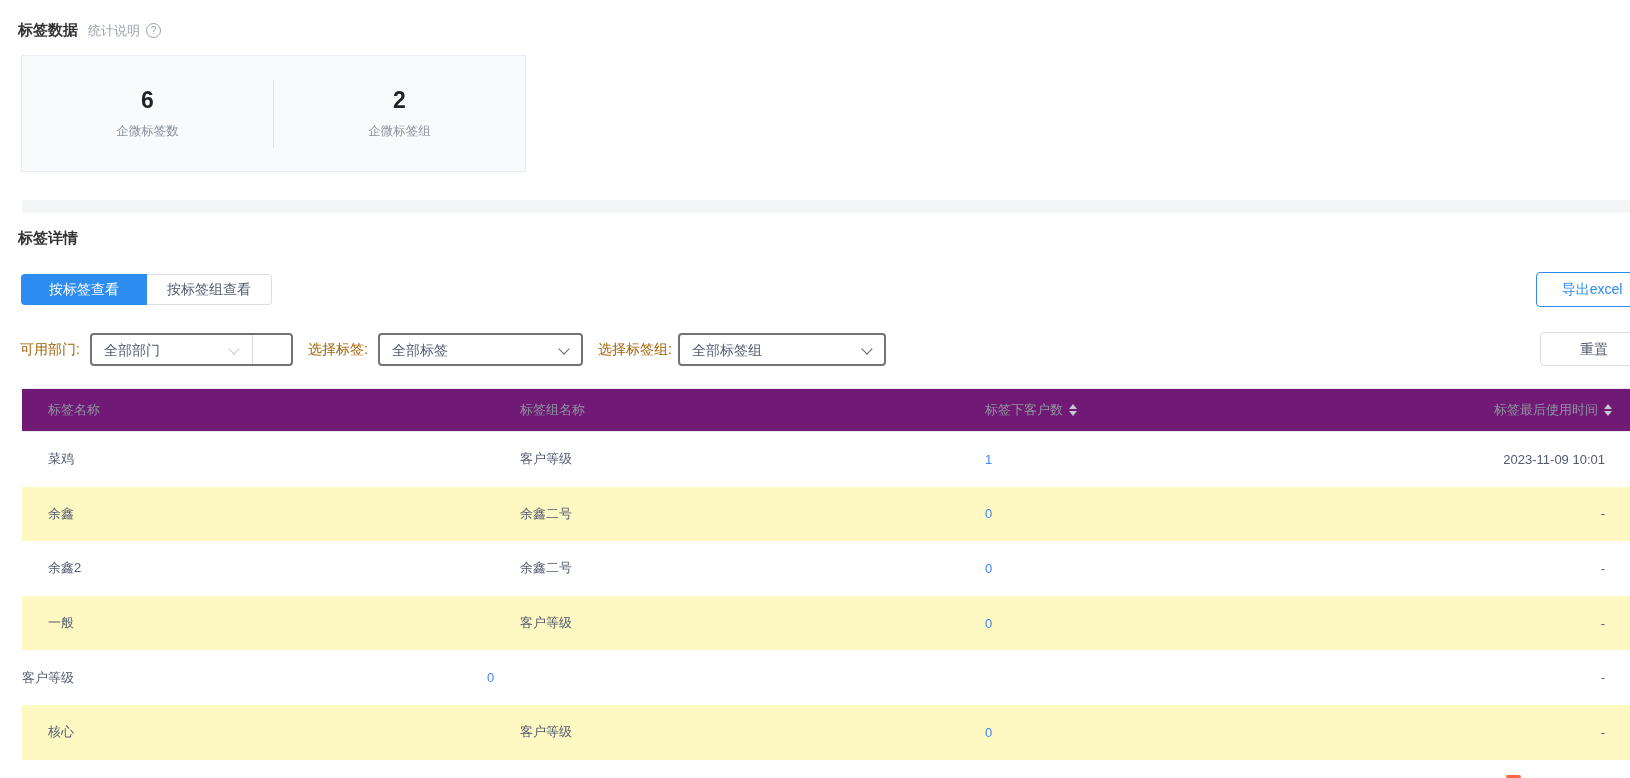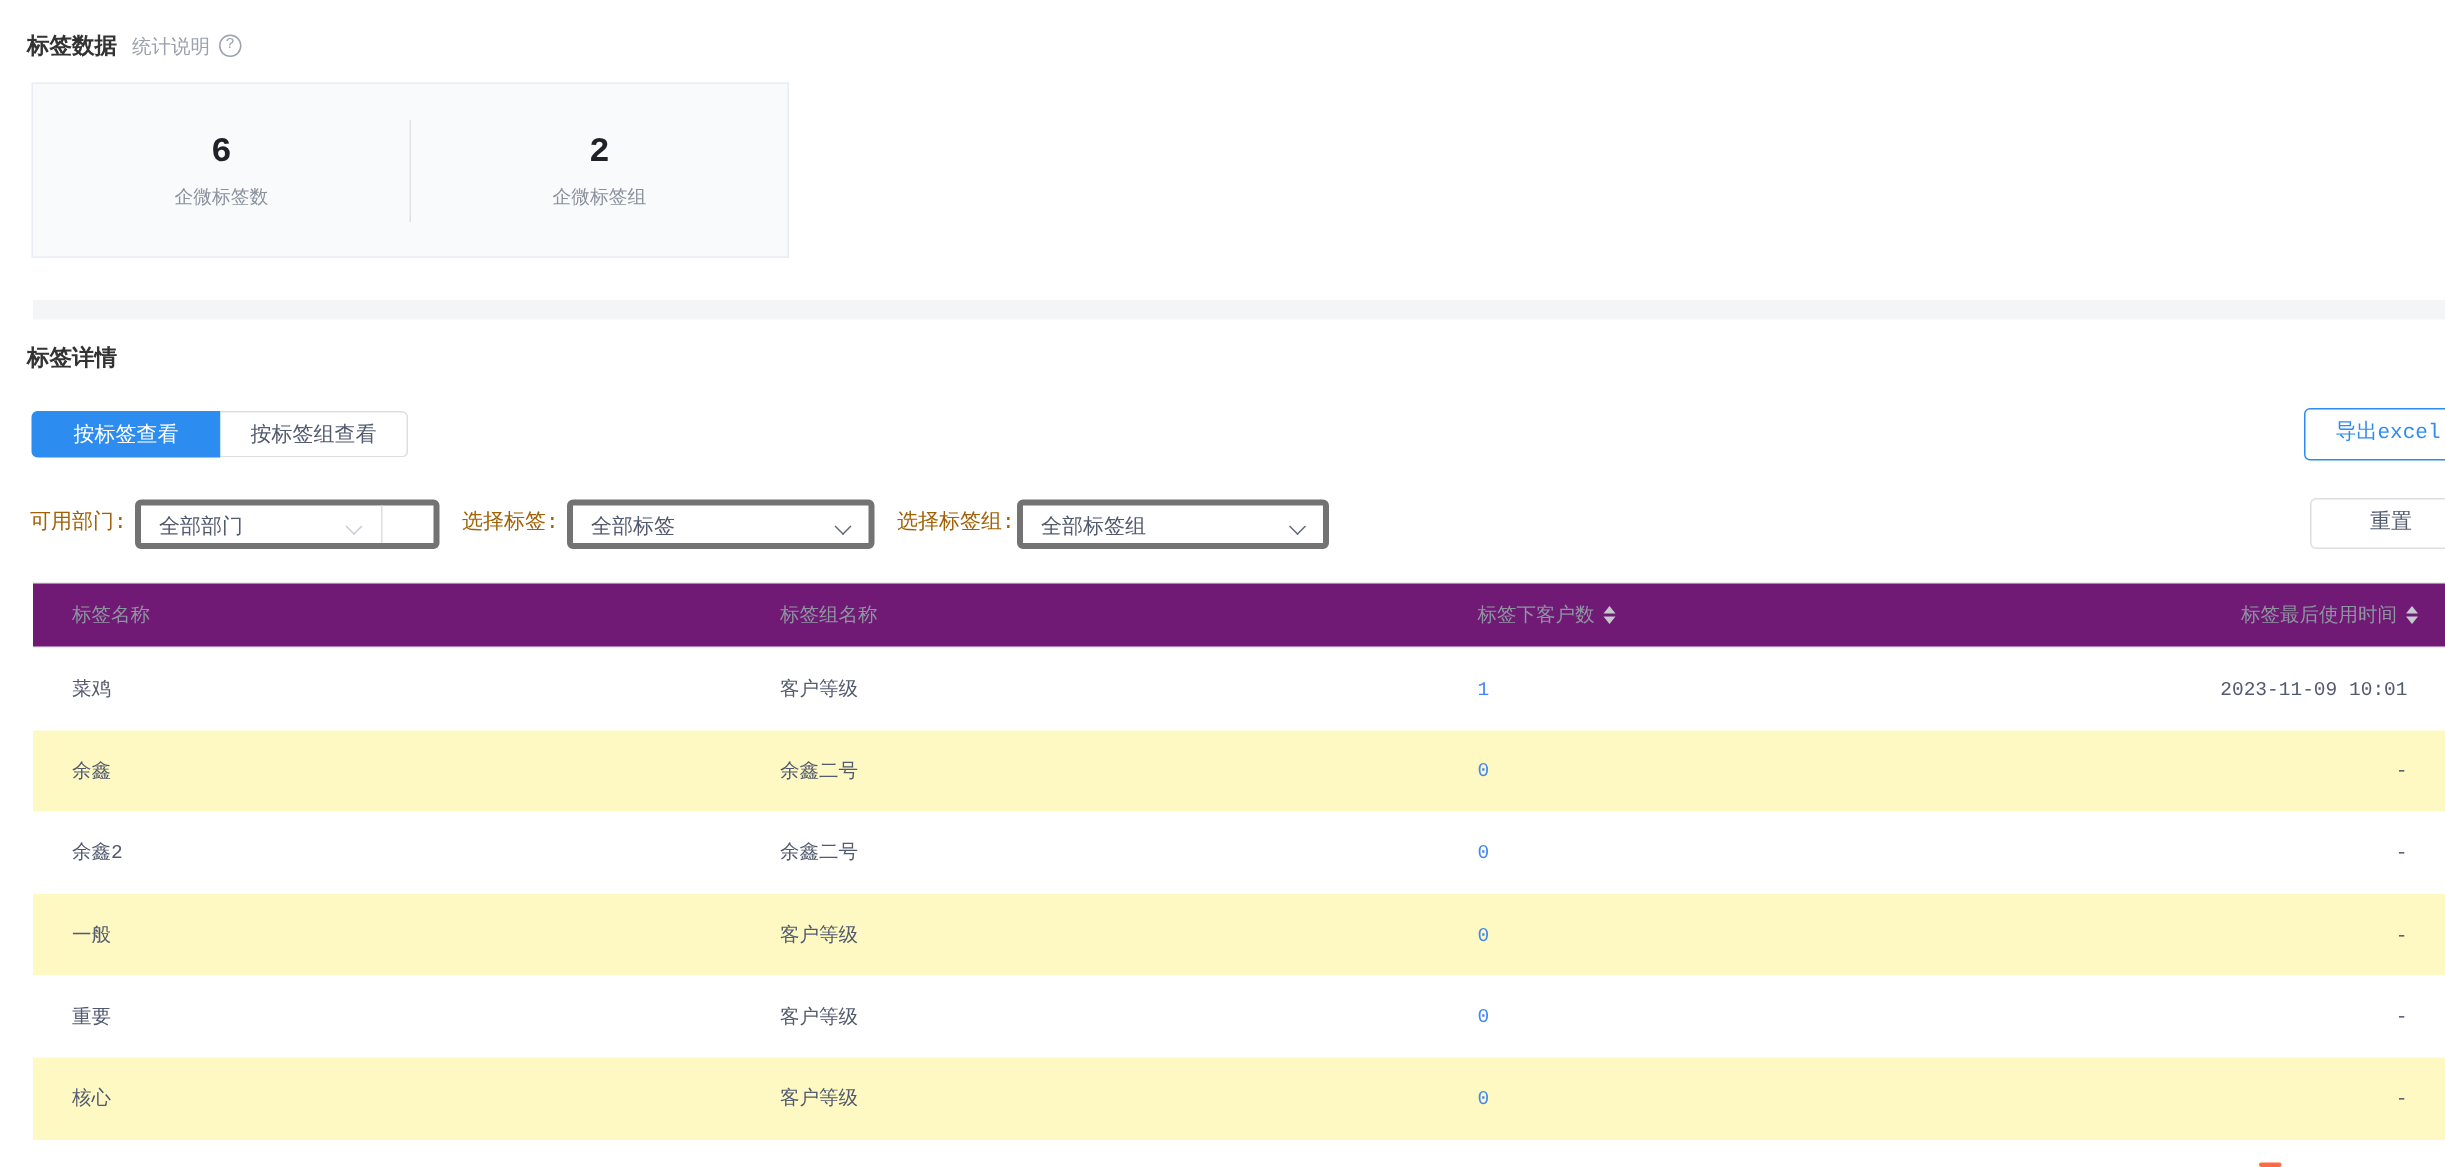--- a/index.html
+++ b/index.html
@@ -1,17 +1,17 @@
 <!DOCTYPE html>
 <html><head>
 <meta charset="utf-8">
 <style>
   html,body{margin:0;padding:0;background:#fff;}
   .screen{position:relative;width:1630px;height:778px;background:#fff;overflow:hidden;
-          font-family:Liberation Mono, monospace;}
+          font-family:Liberation Sans, sans-serif;}
 
   
   .hd1{position:absolute;left:18px;top:21px;display:flex;align-items:center;}
   .title{font-size:15px;font-weight:bold;color:#333;}
   .hint{margin-left:10px;font-size:13px;color:#9aa1ac;}
   .help{margin-left:6px;width:15px;height:15px;border:1px solid #9aa1ac;border-radius:50%;
         color:#9aa1ac;font-size:10px;line-height:13px;text-align:center;box-sizing:border-box;cursor:pointer;}
   .help::after{content:"?";}
 
   .stats-card{position:absolute;left:21px;top:55px;width:505px;height:117px;background:#f8fafb;
@@ -35,21 +35,21 @@
   .export-btn{position:absolute;left:1536px;top:272px;width:112px;height:35px;box-sizing:border-box;
               border:1px solid #2d8cf0;border-radius:4px;background:#fff;color:#2d8cf0;font-size:14px;
               text-align:center;line-height:33px;cursor:pointer;}
   .reset-btn{position:absolute;left:1540px;top:332px;width:108px;height:34px;box-sizing:border-box;
              border:1px solid #dcdee2;border-radius:4px;background:#fff;color:#515a6e;font-size:14px;
              text-align:center;line-height:32px;cursor:pointer;}
 
   
   .filters{position:absolute;left:0;top:333px;height:33px;width:100%;}
   .f-label{position:absolute;top:0;font-size:14px;color:#a16207;line-height:33px;}
-  .f-select{position:absolute;top:0;height:33px;box-sizing:border-box;border:4px solid #737373;
+  .f-select{position:absolute;top:0;height:33px;box-sizing:border-box;border:2px solid #737373;
             border-radius:4px;background:#fff;font-size:14px;color:#515a6e;cursor:pointer;}
   .f-select .val{position:absolute;left:12px;top:0;line-height:31px;}
   .chev{position:absolute;width:7px;height:7px;border-right:1.4px solid #5f6b7a;
         border-bottom:1.4px solid #5f6b7a;transform:rotate(45deg);top:10px;}
   .chev.light{border-color:#c7ccd4;}
   .sel1{left:90px;width:203px;}
   .sel1 .inner-divider{position:absolute;left:160px;top:0;bottom:0;width:1px;background:#dcdee2;}
   .sel1 .chev{left:138px;}
   .sel2{left:378px;width:205px;}
   .sel3{left:678px;width:208px;}
@@ -191,21 +191,20 @@
       <div class="c2"><span>客户等级</span></div>
       <div class="c3">
             <a class="count-link">0</a>
           </div>
       <div class="c4">
             <span>-</span>
           </div>
     </div>
 
     <div class="tr">
-      <div class="c1"><span>重要</span></div>
       <div class="c2"><span>客户等级</span></div>
       <div class="c3">
             <a class="count-link">0</a>
           </div>
       <div class="c4">
             <span>-</span>
           </div>
     </div>
 
     <div class="tr alt">

